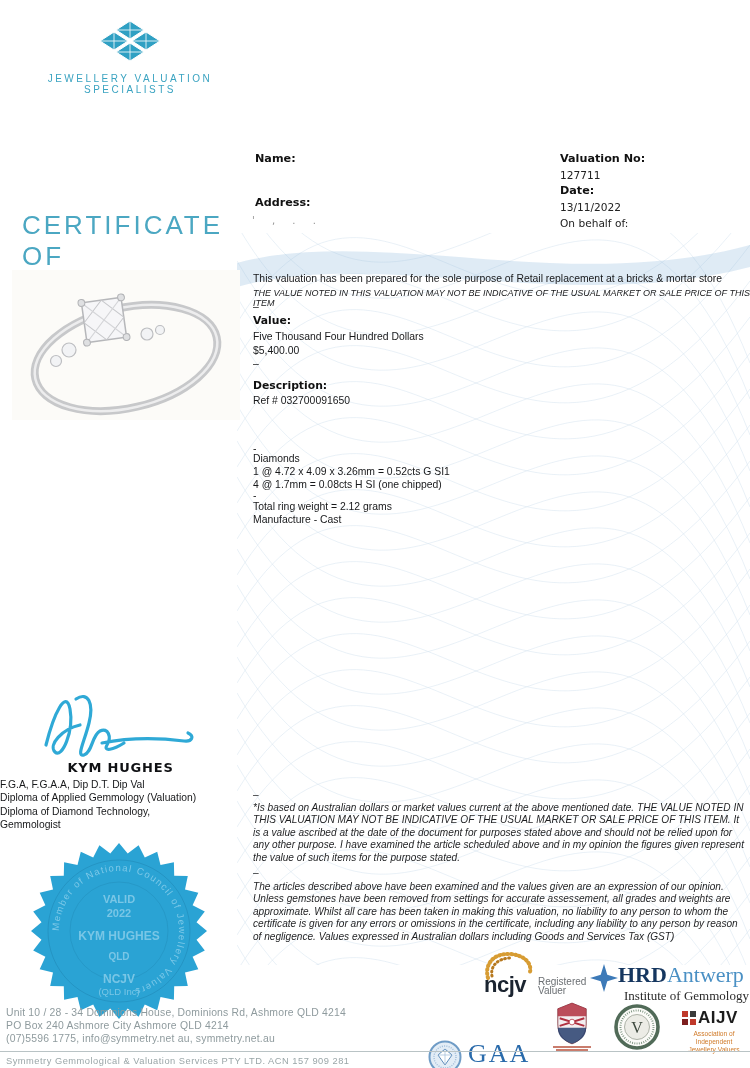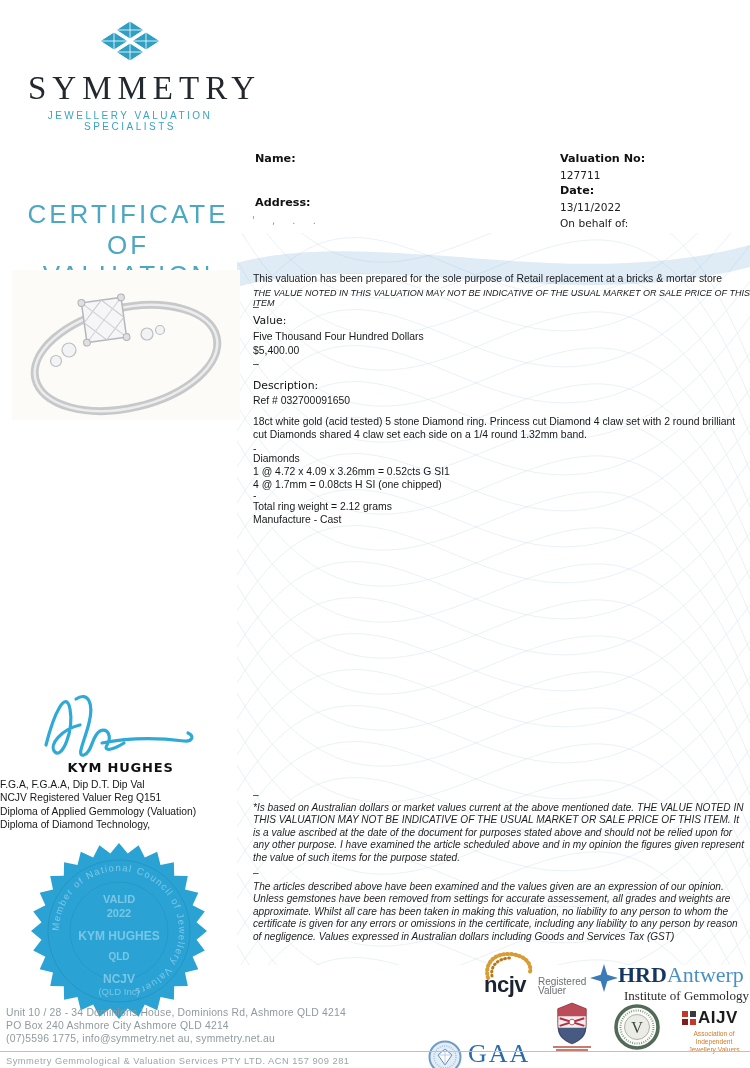--- a/index.html
+++ b/index.html
@@ -1,20 +1,20 @@
 <!DOCTYPE html>
 <html><head>
 <meta charset="utf-8">
 <style>
   html,body{margin:0;padding:0;background:#ffffff;}
   .page{position:relative;width:750px;height:1068px;background:#fff;overflow:hidden;
         font-family:"Liberation Sans",sans-serif;color:#1a1b1d;}
   .abs{position:absolute;}
   .bodytxt{font-size:10.4px;line-height:13px;color:#17181a;}
-  .boldlbl{font-family:"DejaVu Sans",sans-serif;font-weight:normal;font-size:10.8px;color:#111;}
+  .boldlbl{font-family:"DejaVu Sans",sans-serif;font-weight:bold;font-size:10.8px;color:#111;}
   .metalbl{font-family:"DejaVu Sans",sans-serif;font-weight:bold;font-size:11.2px;color:#111;}
   .metaval{font-family:"DejaVu Sans",sans-serif;font-size:10.6px;color:#222;}
   .i{font-style:italic;}
   .brand-name{font-family:"Liberation Serif",serif;font-size:33px;letter-spacing:6px;color:#23282f;}
   .brand-tag{font-size:10px;letter-spacing:2.5px;color:#3aa3c1;margin-top:3px;}
   .cert-heading{font-size:26px;letter-spacing:3px;color:#4ba7c2;line-height:1.18;}
   .disc{font-style:italic;font-size:10.1px;line-height:12.4px;color:#1e1f21;}
   .cred{font-size:10.3px;line-height:13.4px;color:#17181a;}
   .footeraddr{font-size:10.4px;line-height:13px;color:#8f9b9e;letter-spacing:.2px;}
   .companyline{font-size:9.3px;color:#9aa6a8;letter-spacing:.5px;}
@@ -85,35 +85,34 @@
       <g fill="#2fa0c3" stroke="#ffffff" stroke-width="1">
         <polygon points="31,1 45,10 31,19 17,10"></polygon>
         <polygon points="47,12 61,21 47,30 33,21"></polygon>
         <polygon points="31,23 45,32 31,41 17,32"></polygon>
         <polygon points="15,12 29,21 15,30 1,21"></polygon>
       </g>
       <g stroke="#ffffff" stroke-width="0.9" opacity="0.9">
         <path d="M17 10 H45 M31 1 L31 19 M33 21 H61 M47 12 V30 M17 32 H45 M31 23 V41 M1 21 H29 M15 12 V30"></path>
       </g>
     </svg>
-    <div class="brand-name">SYMMETRY</div>
     <div class="brand-tag">JEWELLERY VALUATION SPECIALISTS</div>
   </div>
 
   <div class="abs metalbl" style="left:255px;top:152px;">Name:</div>
   <div class="abs metalbl" style="left:255px;top:196px;">Address:</div>
   <div class="abs redacted" style="left:252px;top:215px;">' ,      . .</div>
 
   <div class="abs metalbl" style="left:560px;top:152px;">Valuation No:</div>
   <div class="abs metaval" style="left:560px;top:169px;">127711</div>
   <div class="abs metalbl" style="left:560px;top:184px;">Date:</div>
   <div class="abs metaval" style="left:560px;top:201px;">13/11/2022</div>
   <div class="abs metaval" style="left:560px;top:217px;text-align:center;">On behalf of:</div>
 
-  <div class="abs cert-heading" style="left:22px;top:199px;width:212px;text-align:center;">
+  <div class="abs cert-heading" style="left:22px;top:210px;width:212px;text-align:left;">
     <div>CERTIFICATE</div>
     <div>OF  VALUATION</div>
   </div>
 
   <svg class="abs" style="left:12px;top:270px;" width="228" height="150" viewBox="0 0 228 150">
     <rect x="0" y="0" width="228" height="150" fill="#fcfbf8"></rect>
     <g transform="rotate(-13 114 88)">
       <ellipse cx="114" cy="88" rx="93" ry="50" stroke="#c7c8ca" stroke-width="8" fill="none"></ellipse>
       <ellipse cx="114" cy="88" rx="93" ry="50" stroke="#ededee" stroke-width="2.5" fill="none"></ellipse>
     </g>
@@ -137,42 +136,41 @@
   <div class="abs bodytxt" style="left:253px;top:272px;width:494px;">This valuation has been prepared for the sole purpose of Retail replacement at a bricks &amp; mortar store</div>
   <div class="abs i" style="left:253px;top:288px;width:500px;font-size:9px;color:#17181a;">THE VALUE NOTED IN THIS VALUATION MAY NOT BE INDICATIVE OF THE USUAL MARKET OR SALE PRICE OF THIS ITEM</div>
   <div class="abs bodytxt" style="left:253px;top:300px;">–</div>
   <div class="abs boldlbl" style="left:253px;top:314px;">Value:</div>
   <div class="abs bodytxt" style="left:253px;top:330px;">Five Thousand Four Hundred Dollars</div>
   <div class="abs bodytxt" style="left:253px;top:344px;">$5,400.00</div>
   <div class="abs bodytxt" style="left:253px;top:357px;">–</div>
 
   <div class="abs boldlbl" style="left:253px;top:379px;">Description:</div>
   <div class="abs bodytxt" style="left:253px;top:394px;">Ref # 032700091650</div>
-  <div class="abs bodytxt" style="left:253px;top:415px;width:494px;">18ct white gold (acid tested) 5 stone Diamond ring. Princess cut Diamond 4 claw set with 2 round brilliant cut Diamonds shared 4 claw set each side on a 1/4 round 1.32mm band.</div>
   <div class="abs bodytxt" style="left:253px;top:442px;">-</div>
   <div class="abs bodytxt" style="left:253px;top:452px;">Diamonds</div>
   <div class="abs bodytxt" style="left:253px;top:465px;">1 @ 4.72 x 4.09 x 3.26mm = 0.52cts G SI1</div>
   <div class="abs bodytxt" style="left:253px;top:478px;">4 @ 1.7mm = 0.08cts H SI (one chipped)</div>
   <div class="abs bodytxt" style="left:253px;top:489px;">-</div>
   <div class="abs bodytxt" style="left:253px;top:500px;">Total ring weight = 2.12 grams</div>
   <div class="abs bodytxt" style="left:253px;top:513px;">Manufacture - Cast</div>
 
   <svg class="abs" style="left:32px;top:683px;" width="175" height="80" viewBox="0 0 175 80">
     <path d="M14 62 C 22 30, 34 6, 38 26 C 42 48, 30 76, 23 69 C 16 62, 30 46, 48 42
              M44 16 C 56 8, 62 20, 57 40 C 52 60, 44 74, 52 72 C 60 70, 60 52, 68 48
              C 76 44, 80 54, 75 62 C 71 69, 81 67, 92 60
              M70 60 C 100 54, 128 55, 152 58 C 160 59, 163 53, 156 50" fill="none" stroke="#2fa9d6" stroke-width="3.2" stroke-linecap="round" stroke-linejoin="round"></path>
   </svg>
 
   <div class="abs" style="left:18px;top:760px;width:205px;text-align:center;font-family:'DejaVu Sans',sans-serif;font-weight:bold;font-size:13px;letter-spacing:.8px;color:#101114;">KYM HUGHES</div>
   <div class="abs cred" style="left:0px;top:778px;width:242px;">
     <div>F.G.A, F.G.A.A, Dip D.T. Dip Val</div>
-    <div>NCJV Registered Valuer Reg  Q151</div>
     <div>Diploma of Applied Gemmology (Valuation)</div>
     <div>Diploma of Diamond Technology,</div>
+    <div>Gemmologist</div>
   </div>
 
   <svg class="abs" style="left:24px;top:836px;" width="190" height="190" viewBox="0 0 190 190">
     <polygon id="seal-star" fill="#2aa3d4" points="183.0,95.0 172.5,103.7 180.8,114.6 168.6,120.8 174.3,133.2 161.0,136.5 163.8,149.9 150.2,150.2 149.9,163.8 136.5,161.0 133.2,174.3 120.8,168.6 114.6,180.8 103.7,172.5 95.0,183.0 86.3,172.5 75.4,180.8 69.2,168.6 56.8,174.3 53.5,161.0 40.1,163.8 39.8,150.2 26.2,149.9 29.0,136.5 15.7,133.2 21.4,120.8 9.2,114.6 17.5,103.7 7.0,95.0 17.5,86.3 9.2,75.4 21.4,69.2 15.7,56.8 29.0,53.5 26.2,40.1 39.8,39.8 40.1,26.2 53.5,29.0 56.8,15.7 69.2,21.4 75.4,9.2 86.3,17.5 95.0,7.0 103.7,17.5 114.6,9.2 120.8,21.4 133.2,15.7 136.5,29.0 149.9,26.2 150.2,39.8 163.8,40.1 161.0,53.5 174.3,56.8 168.6,69.2 180.8,75.4 172.5,86.3"></polygon>
     <circle cx="95" cy="95" r="71" fill="none" stroke="#16719a" stroke-opacity=".3" stroke-width="1"></circle>
     <circle cx="95" cy="95" r="49" fill="none" stroke="#16719a" stroke-opacity=".22" stroke-width="1"></circle>
     <path id="seal-rim" d="M95 95 m -60 0 a 60 60 0 1 1 120 0 a 60 60 0 1 1 -120 0" fill="none"></path>
     <text font-size="9.6" letter-spacing="1.3" fill="#7cc8e8" font-family="Liberation Sans, sans-serif">
       <textPath href="#seal-rim" xlink:href="#seal-rim">Member of National Council of Jewellery Valuers</textPath>
     </text>

